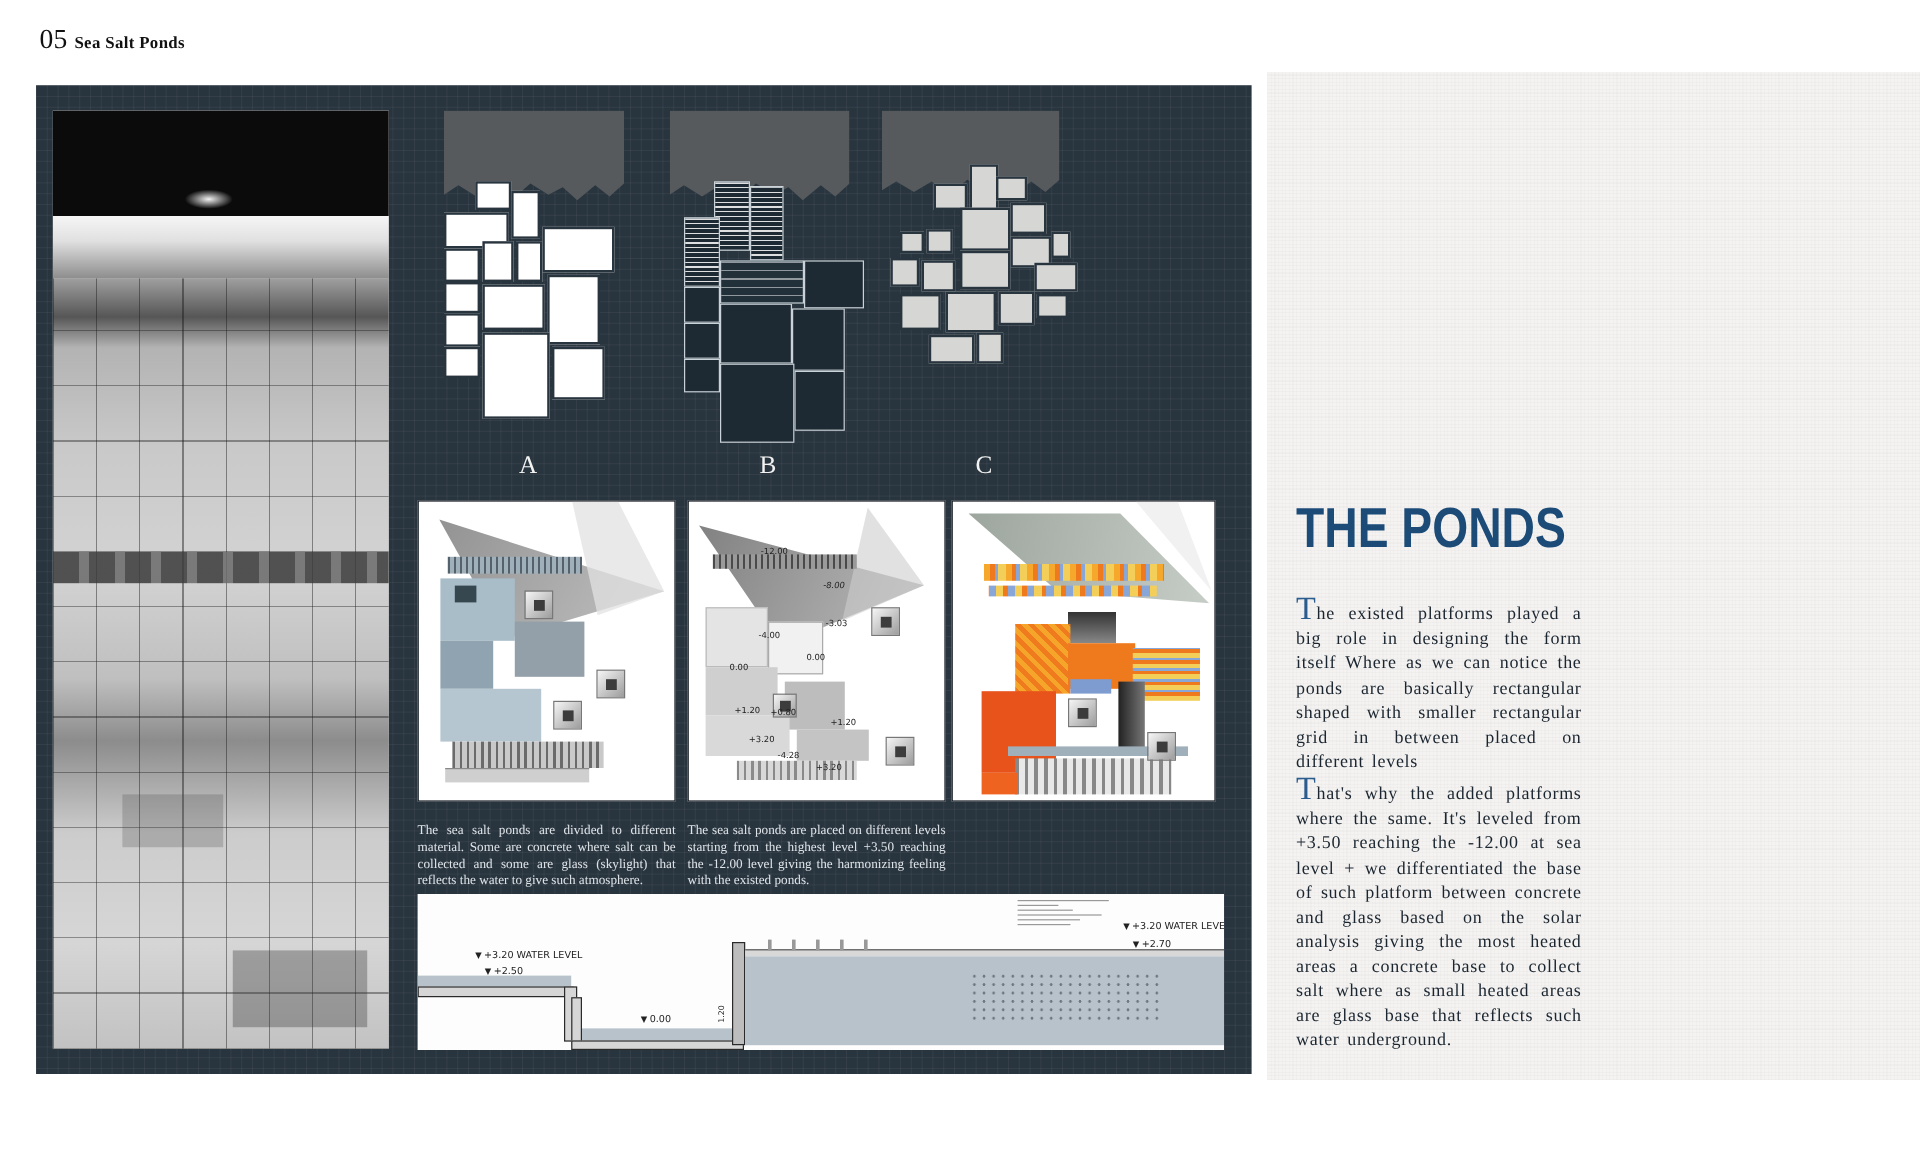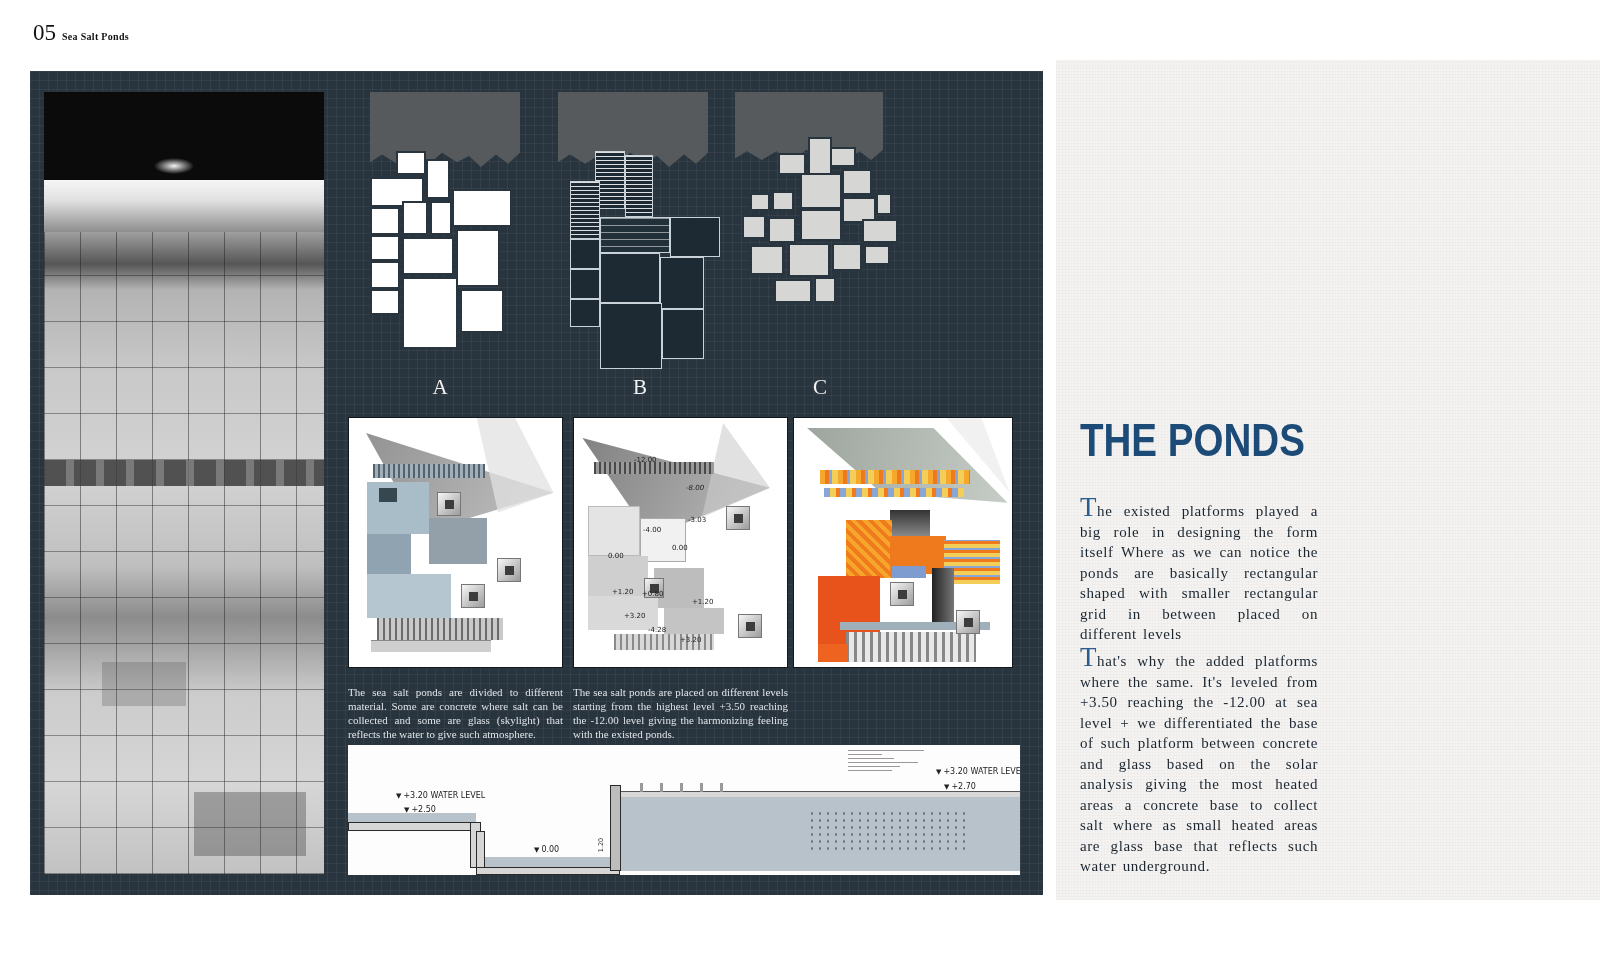--- a/index.html
+++ b/index.html
@@ -3,21 +3,21 @@
 <meta charset="utf-8">
 <style>
   * { margin:0; padding:0; box-sizing:border-box; }
   html,body { background:#ffffff; }
   .page { position:relative; width:1600px; height:960px; background:#ffffff; overflow:hidden;
           font-family:"Liberation Serif", serif; }
 
   
   .hdr { position:absolute; left:33px; top:20px; color:#111; }
   .hdr .num { font-size:23px; }
-  .hdr .ttl { font-size:10px; font-weight:bold; margin-left:6px; letter-spacing:.3px; }
+  .hdr .ttl { font-size:14px; font-weight:bold; margin-left:6px; letter-spacing:.3px; }
 
   
   .board { position:absolute; left:30px; top:71px; width:1013px; height:824px;
            background-color:#28343e;
            background-image:
              linear-gradient(rgba(255,255,255,.05) 1px, transparent 1px),
              linear-gradient(90deg, rgba(255,255,255,.05) 1px, transparent 1px);
            background-size:9px 9px; }
 
   
@@ -211,21 +211,21 @@
         </div>
       <div class="pyr" style="left:70px;top:160px;width:20px;height:20px;">
           <i></i>
         </div>
       <div class="pyr" style="left:164px;top:196px;">
           <i></i>
         </div>
       <span class="lvl" style="left:60px;top:38px;">-12.00</span>
       <span class="lvl" style="left:112px;top:66px;font-style:italic;">-8.00</span>
       <span class="lvl" style="left:114px;top:98px;">-3.03</span>
-      <span class="lvl" style="left:69px;top:108px;text-align:center;">-4.00</span>
+      <span class="lvl" style="left:58px;top:108px;text-align:center;">-4.00</span>
       <span class="lvl" style="left:98px;top:126px;">0.00</span>
       <span class="lvl" style="left:34px;top:134px;">0.00</span>
       <span class="lvl" style="left:38px;top:170px;">+1.20</span>
       <span class="lvl" style="left:68px;top:172px;">+0.80</span>
       <span class="lvl" style="left:118px;top:180px;">+1.20</span>
       <span class="lvl" style="left:50px;top:194px;">+3.20</span>
       <span class="lvl" style="left:74px;top:208px;">-4.28</span>
       <span class="lvl" style="left:106px;top:218px;">+3.20</span>
     </div>
 

